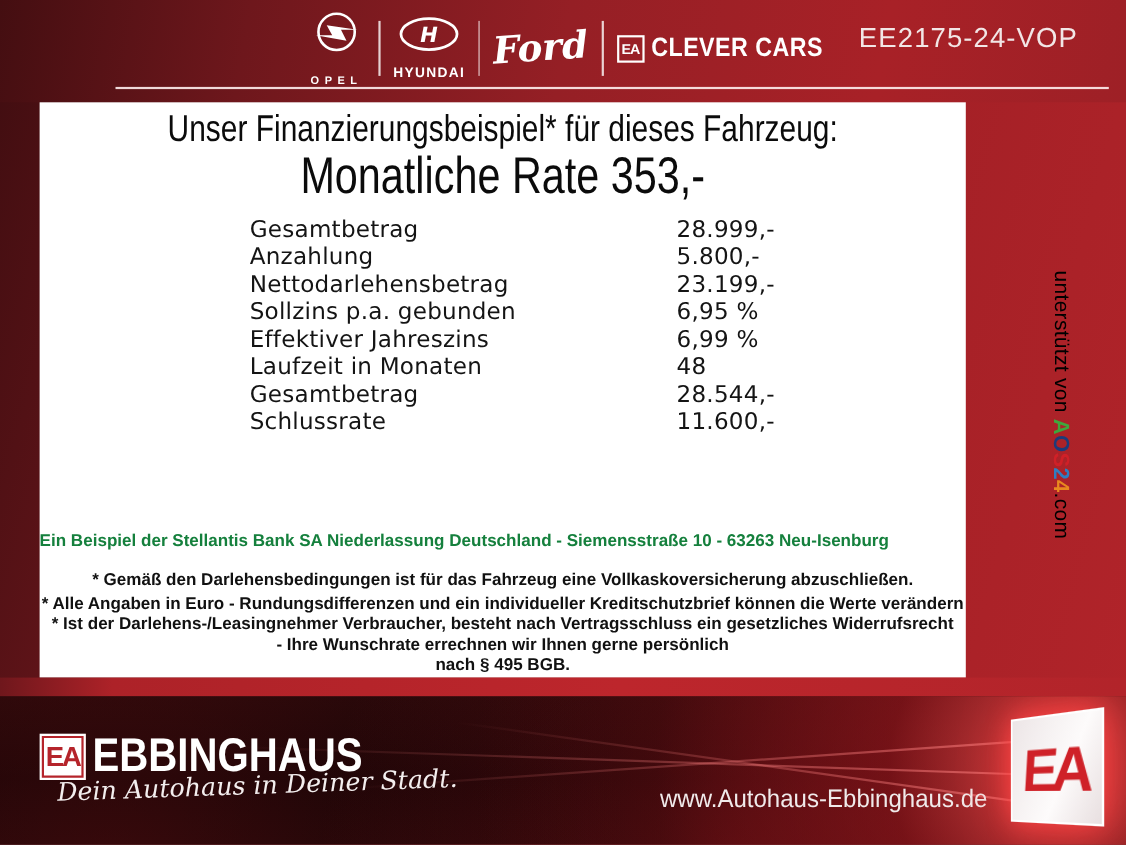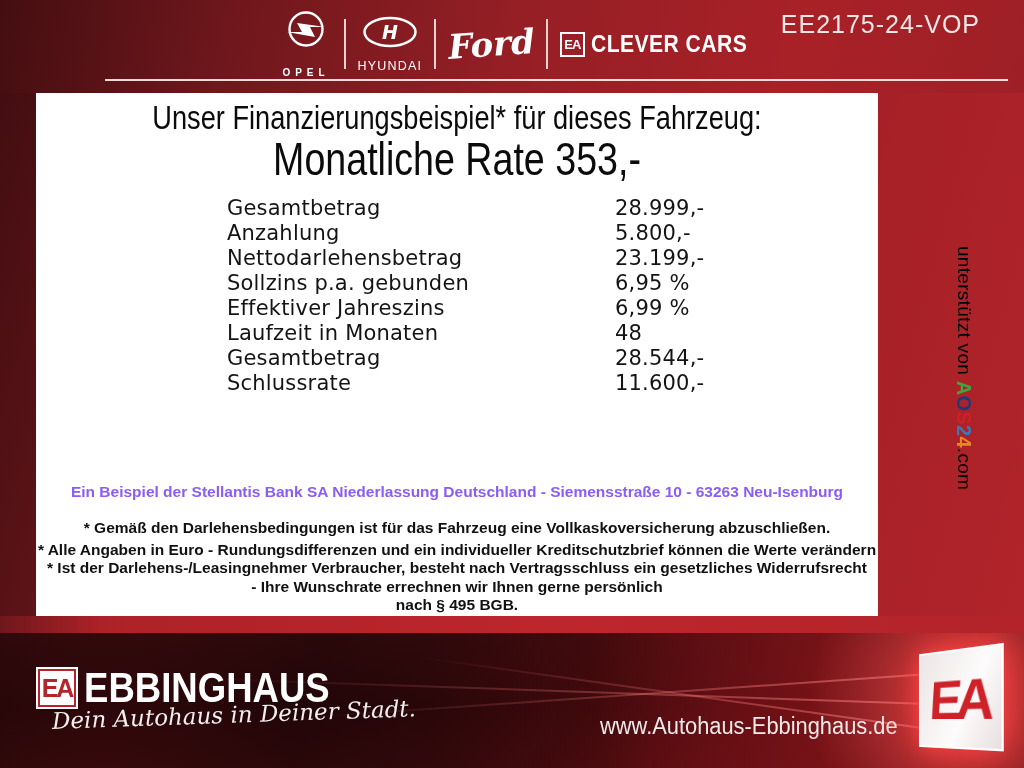--- a/index.html
+++ b/index.html
@@ -11,45 +11,45 @@
 
   
   .topbar { position:absolute; left:0; top:0; width:1024px; height:93px;
     background:linear-gradient(100deg,#440e11 0%,#6e171c 22%,#951f25 50%,#a82127 78%,#9e2026 100%); }
   .topbar-line { position:absolute; left:105px; top:79px; width:903px; height:2px;
     background:rgba(255,240,240,.9); }
   .brands { position:absolute; left:280px; top:13px; height:62px; display:flex; align-items:center; gap:12px; }
   .brand { display:flex; flex-direction:column; align-items:center; color:#fff; }
   .brand-sep { width:1.5px; height:50px; background:rgba(255,255,255,.8); }
   .brand-label { color:#fff; font-size:10px; font-weight:600; letter-spacing:5px; margin-top:13px; }
-  .brand-label2 { color:#fff; font-size:12.5px; font-weight:400; letter-spacing:1.2px; margin-top:6px; }
+  .brand-label2 { color:#fff; font-size:12.5px; font-weight:700; letter-spacing:1.2px; margin-top:6px; }
   .ford-script { font-family:"DejaVu Serif", serif; font-style:italic; font-weight:bold;
     font-size:34px; color:#fff; transform:rotate(-4deg); }
   .clever { display:flex; align-items:center; gap:6px; }
   .ea-chip { width:25px; height:25px; border:2.5px solid #fff; color:#fff; font-size:13px;
     font-weight:800; display:flex; align-items:center; justify-content:center; letter-spacing:-1px; }
   .clever-text { color:#fff; font-size:24px; font-weight:700; letter-spacing:.5px;
     transform:scaleX(.88); transform-origin:left center; white-space:nowrap; }
-  .plate { position:absolute; right:44px; top:10px; color:#f2e6e6; font-size:25px; letter-spacing:1px;margin-left:16px; }
+  .plate { position:absolute; right:44px; top:21px; color:#f2e6e6; font-size:25px; letter-spacing:1px;margin-left:16px; }
 
   
   .panel { position:absolute; left:36px; top:93px; width:842px; height:523px; background:#fff; color:#0b0b0b; }
   .title { position:absolute; top:5px; left:0; right:0; text-align:center; font-size:34px;
     transform:scaleX(.8); transform-origin:center; white-space:nowrap; font-weight:500; }
   .subtitle { position:absolute; top:38px; left:0; right:0; text-align:center; font-size:47px;
     transform:scaleX(.8); transform-origin:center; white-space:nowrap; font-weight:500; }
 
   .fin-table { position:absolute; left:191px; top:103px; font-family:"DejaVu Sans", sans-serif;
     font-size:21px; letter-spacing:.2px; color:#141414; }
   .fin-row { display:flex; height:25px; line-height:25px; }
   .fin-label { width:388px; }
   .fin-value { }
 
-  .bank-note { position:absolute; top:390px; left:0; right:0; text-align:center;
-    font-size:15.5px; font-weight:700; color:#8b5cf6; white-space:nowrap; }
+  .bank-note { position:absolute; top:390px; left:0; right:0; 
+    font-size:15.5px; font-weight:700; color:#15803d; white-space:nowrap; }
   .legal { position:absolute; top:426px; left:0; right:0; text-align:center;
     font-size:15.5px; font-weight:700; color:#111; line-height:18.5px; }
   .legal div { white-space:nowrap; }
   .legal .gap { margin-top:3px; }
 
   .side-note { position:absolute; top:153px; left:916px; height:330px; writing-mode:vertical-rl;
     font-size:19px; color:#000; letter-spacing:.3px; white-space:nowrap; }
   .side-note .aos { font-weight:700; font-size:20px; }
   .side-note .suffix { font-weight:400; }
 

